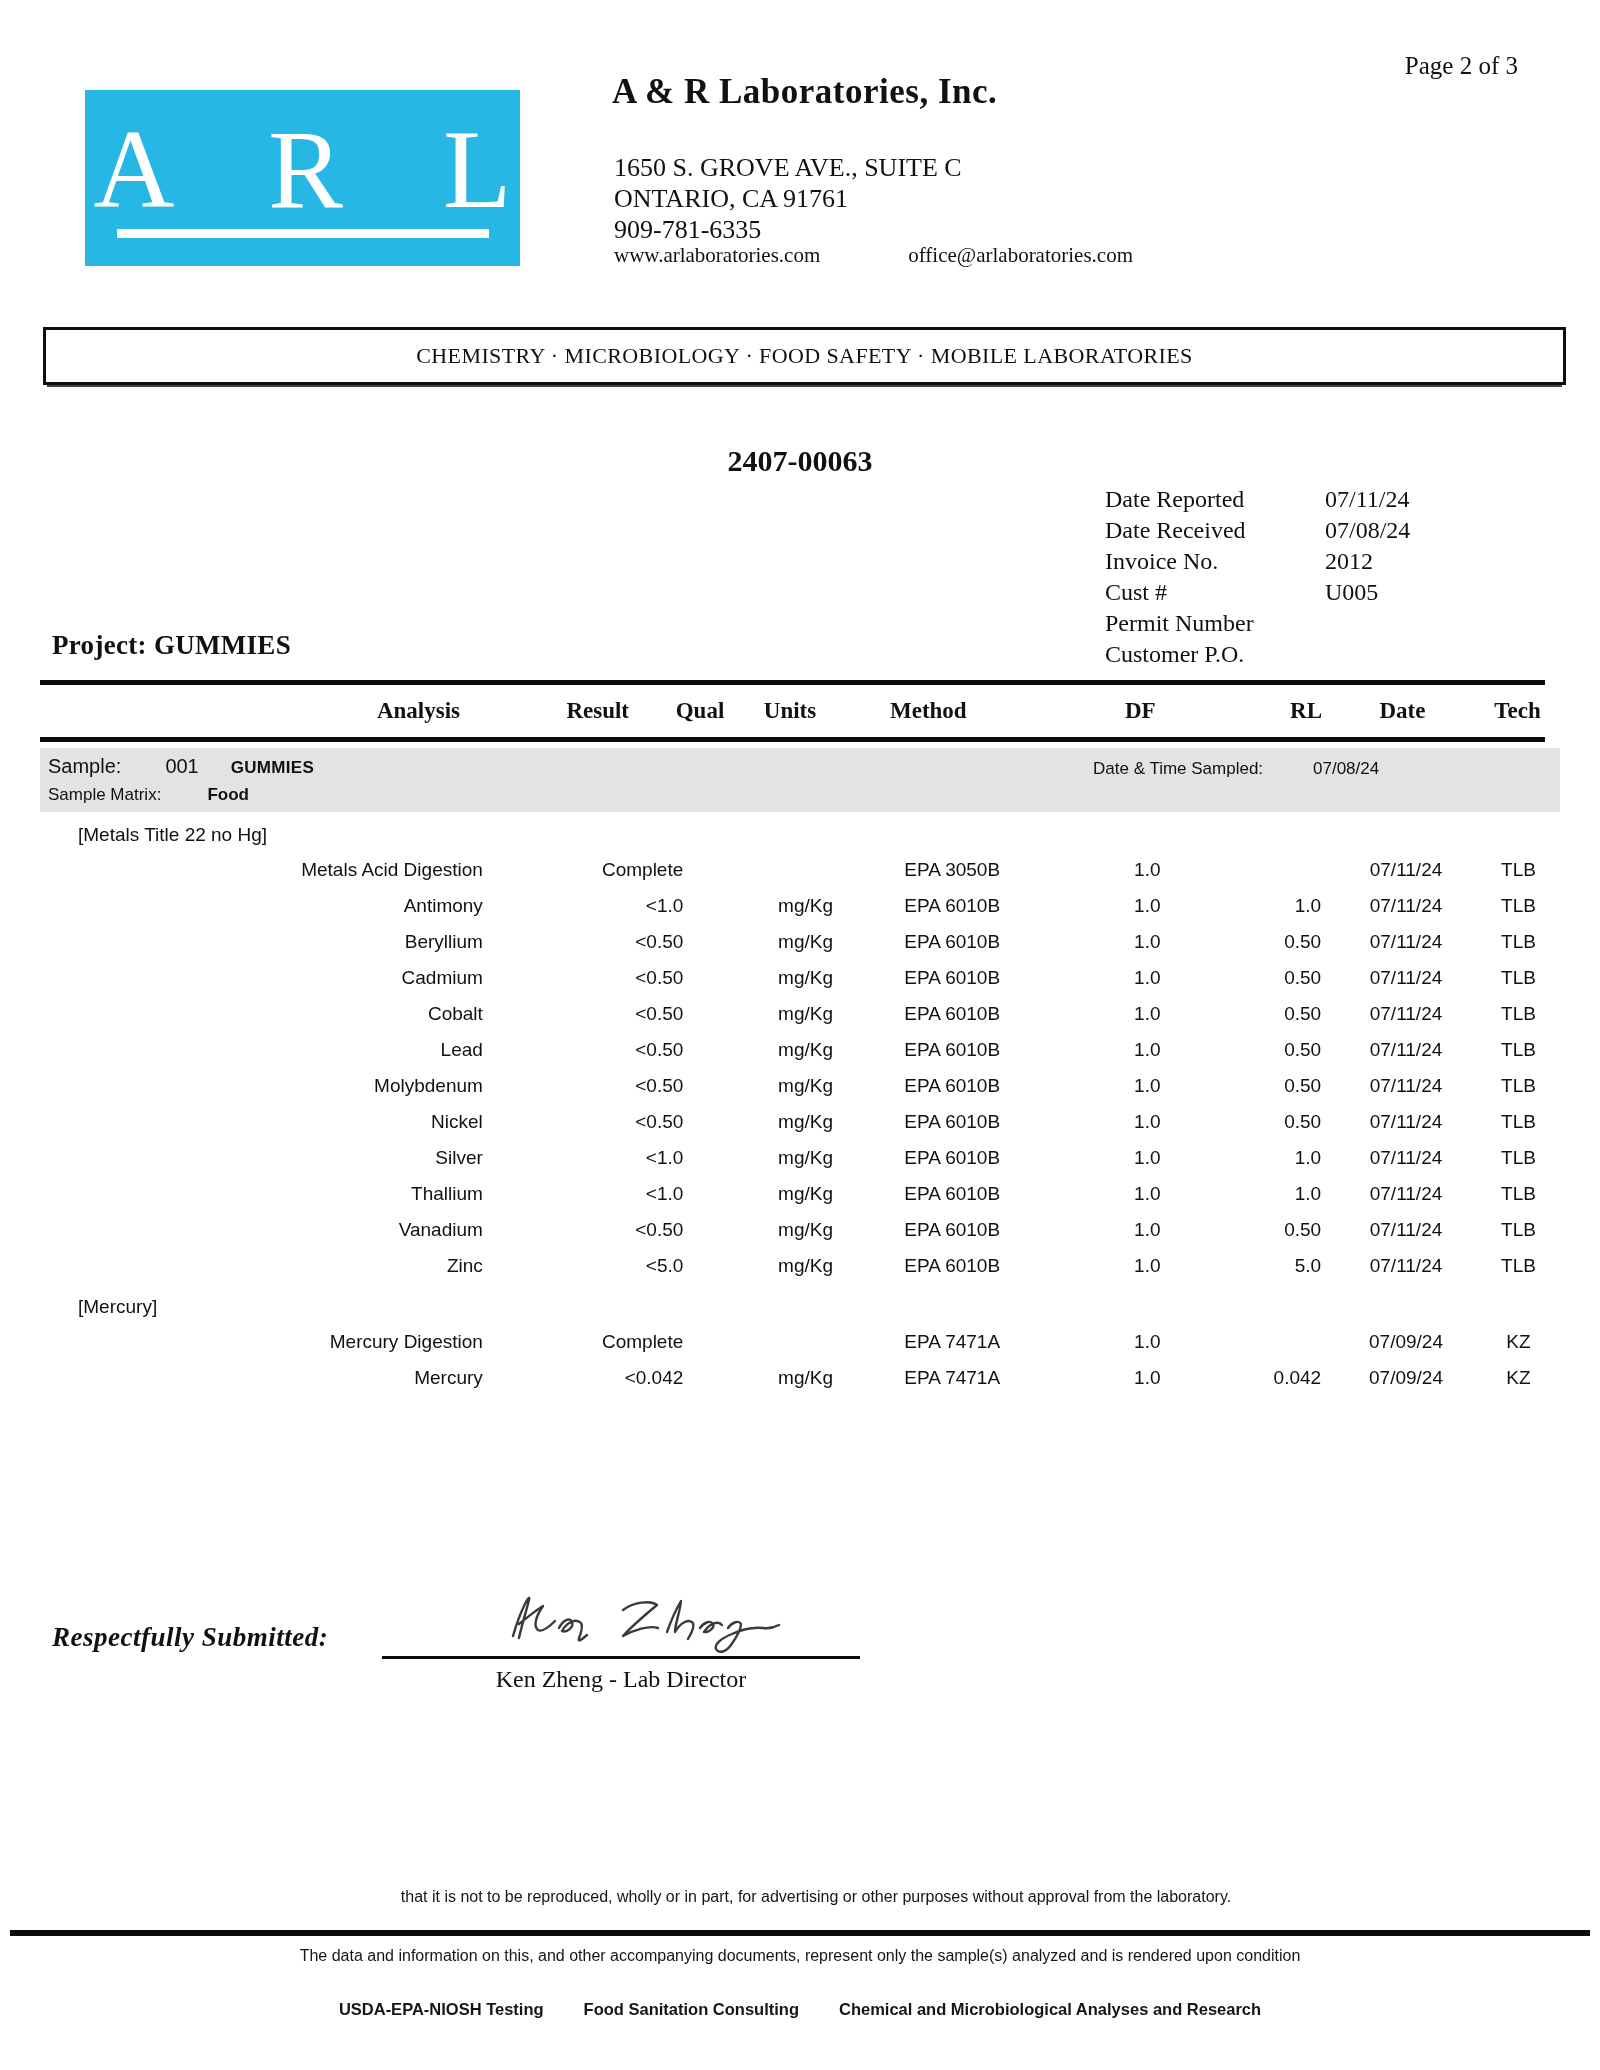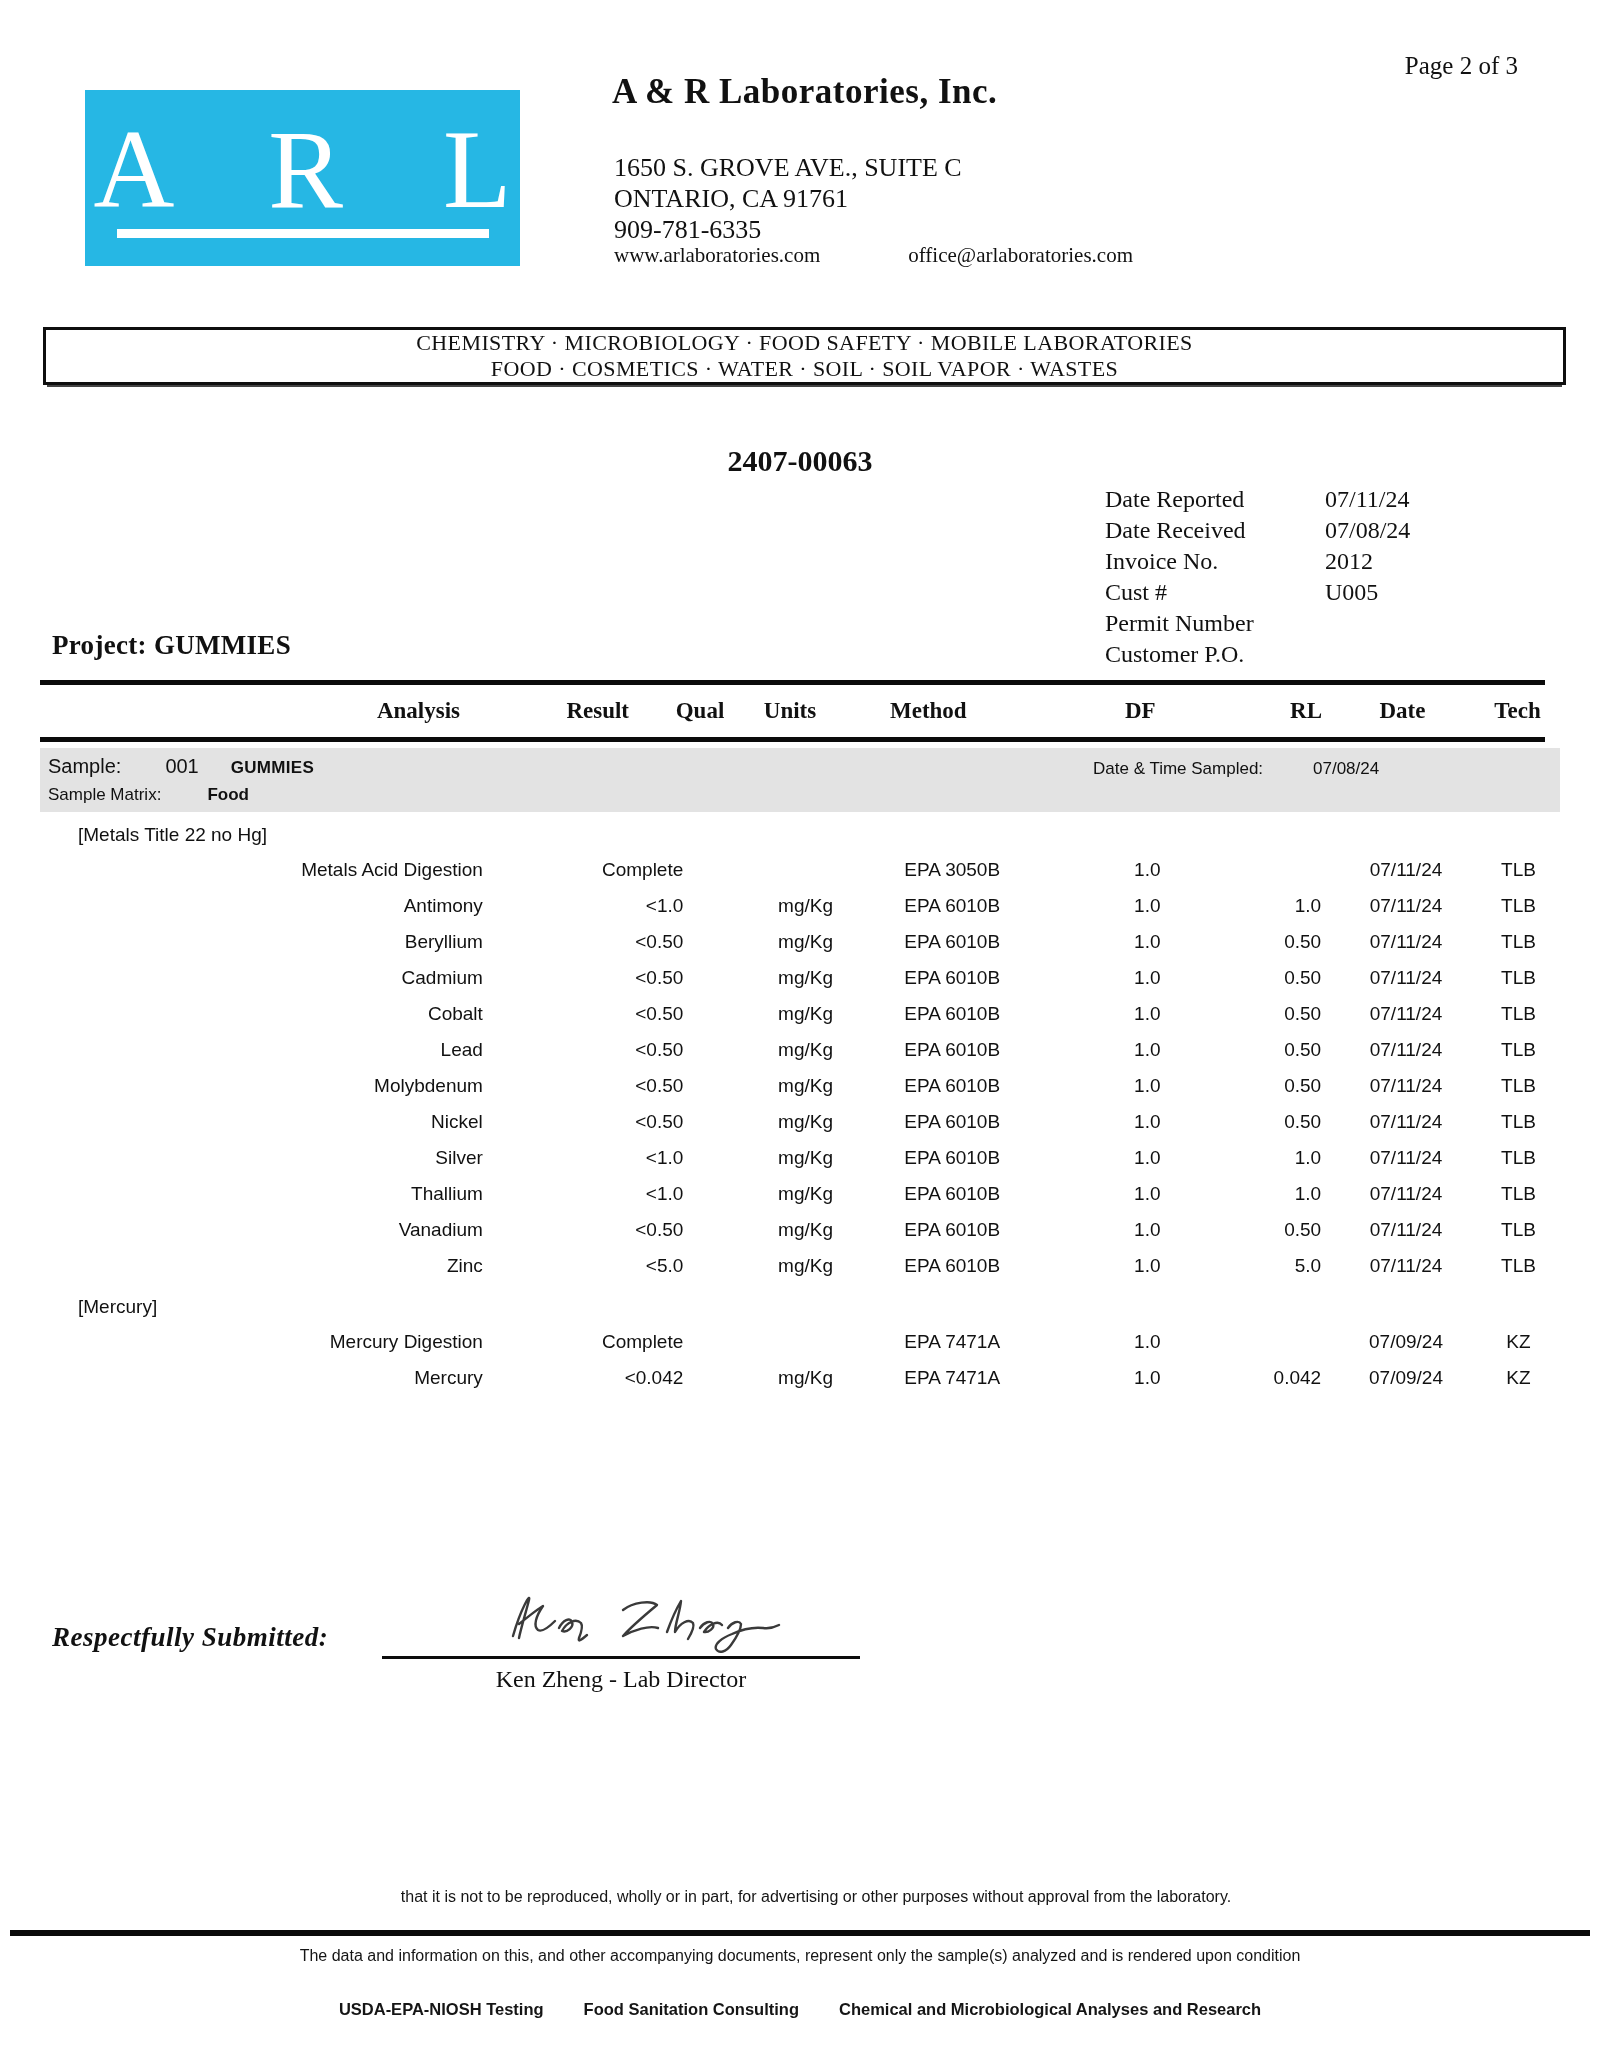--- a/index.html
+++ b/index.html
@@ -105,21 +105,20 @@
     <div>909-781-6335</div>
   </div>
   <div class="contact-row">
     <span>www.arlaboratories.com</span>
     <span>office@arlaboratories.com</span>
   </div>
   <div class="page-number">Page 2 of 3</div>
 
   <div class="banner">
     <div>CHEMISTRY · MICROBIOLOGY · FOOD SAFETY · MOBILE LABORATORIES</div>
-    <div>FOOD · COSMETICS · WATER · SOIL · SOIL VAPOR · WASTES</div>
   </div>
 
   <div class="cert-number">2407-00063</div>
 
   <div class="meta" id="meta-block">
       <div class="meta-row">
         <span class="meta-label">Date Reported</span>
         <span class="meta-value">07/11/24</span>
       </div>
       <div class="meta-row">

